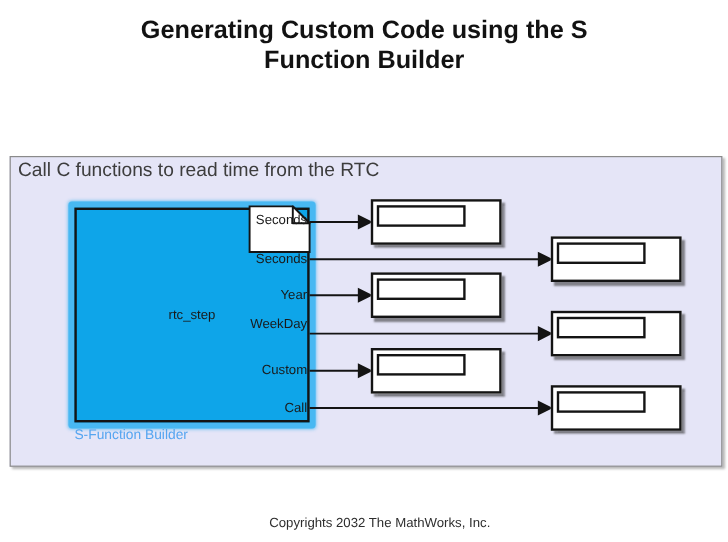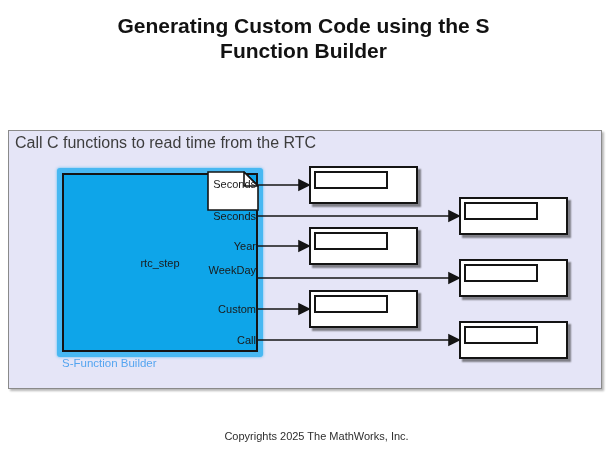--- a/index.html
+++ b/index.html
@@ -132,13 +132,13 @@
 <div class="display" style="left:459px;top:259px">
   <div class="display-screen"></div>
 </div>
 <div class="display" style="left:309px;top:290px">
   <div class="display-screen"></div>
 </div>
 <div class="display" style="left:459px;top:321px">
   <div class="display-screen"></div>
 </div>
 
-<div class="copyright">Copyrights 2025 The MathWorks, Inc.</div>
+<div class="copyright">Copyrights 2032 The MathWorks, Inc.</div>
 
 </body></html>

